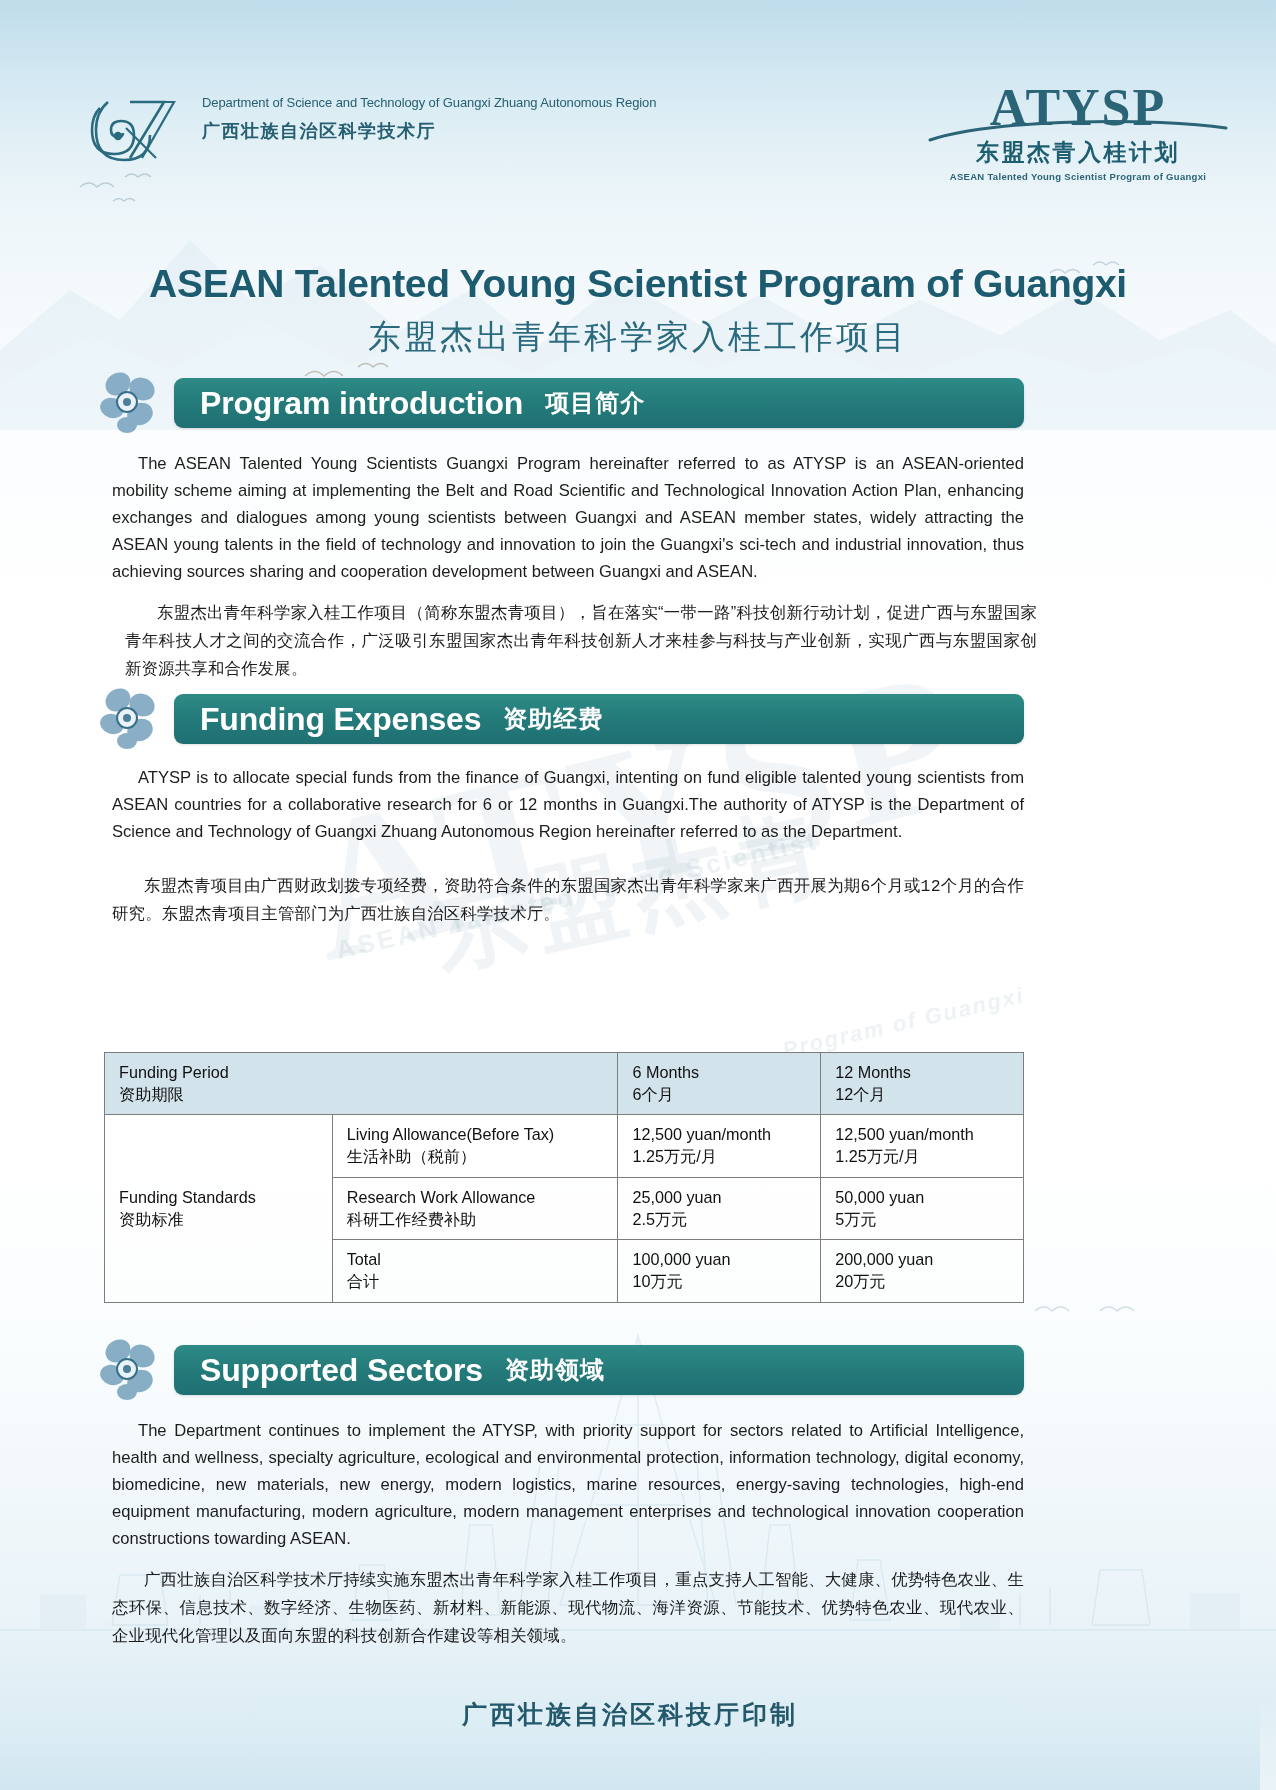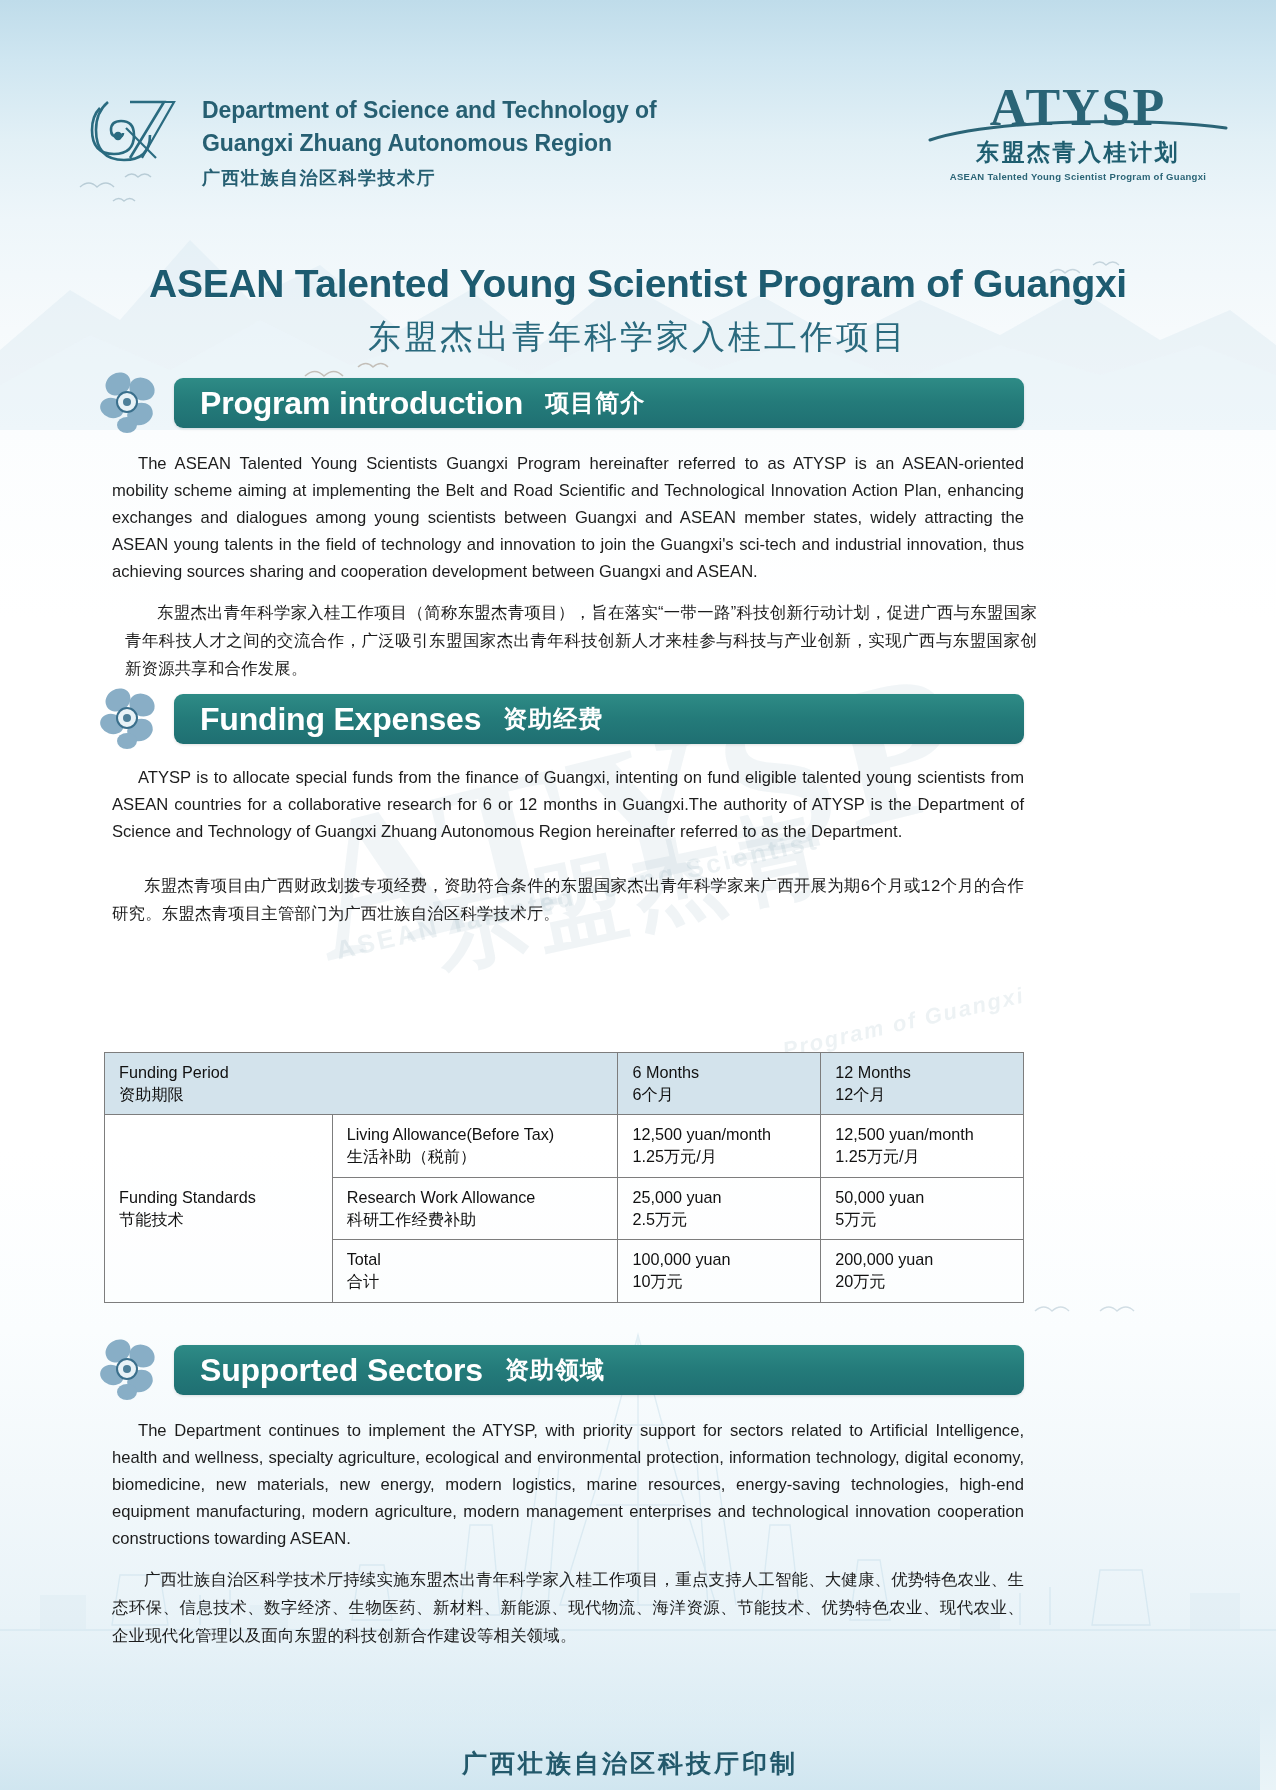--- a/index.html
+++ b/index.html
@@ -109,22 +109,22 @@
     position: absolute;
     left: 86px; top: 88px;
     width: 96px; height: 84px;
   }
   .dept-block {
     position: absolute;
     left: 202px; top: 94px;
     color: #265f72;
   }
   .dept-en {
-    font-size: 23px;
-    font-weight: 700;
+    font-size: 13px;
+    font-weight: 400;
     line-height: 1.42;
     max-width: 490px;
     letter-spacing: -0.1px;
   }
   .dept-cn {
     margin-top: 7px;
     font-size: 18px;
     font-weight: 700;
     letter-spacing: 1.5px;
   }
@@ -277,21 +277,21 @@
   .col-12    { width: 203px; }
   .vlabel { font-size: 16.2px; }
 
   
   .footer-bar {
     position: absolute;
     left: 0; right: 16px; bottom: 0;
     height: 92px;
     background: linear-gradient(180deg, rgba(222,238,245,.0) 0%, rgba(214,233,242,.55) 35%, rgba(205,228,239,.9) 100%);
     display: flex;
-    align-items: flex-end;
+    align-items: flex-start;
     justify-content: center;
   }
   .footer-txt {
     font-size: 25px;
     font-weight: 700;
     color: #23596b;
     letter-spacing: 3px;
     margin-bottom: 10px;
   }
 </style>
@@ -452,21 +452,21 @@
         </td>
         <td class="hdr col-12">
           <span class="c-en">12 Months</span>
           <span class="c-cn">12个月</span>
         </td>
       </tr>
 
       <tr>
         <td class="col-label vlabel" rowspan="3">
           <span class="c-en">Funding Standards</span>
-          <span class="c-cn">节能技术</span>
+          <span class="c-cn">资助标准</span>
         </td>
         <td class="col-item">
           <span class="c-en">Living Allowance(Before Tax)</span>
           <span class="c-cn">生活补助（税前）</span>
         </td>
         <td class="col-6">
           <span class="c-en">12,500 yuan/month</span>
           <span class="c-cn">1.25万元/月</span>
         </td>
         <td class="col-12">

